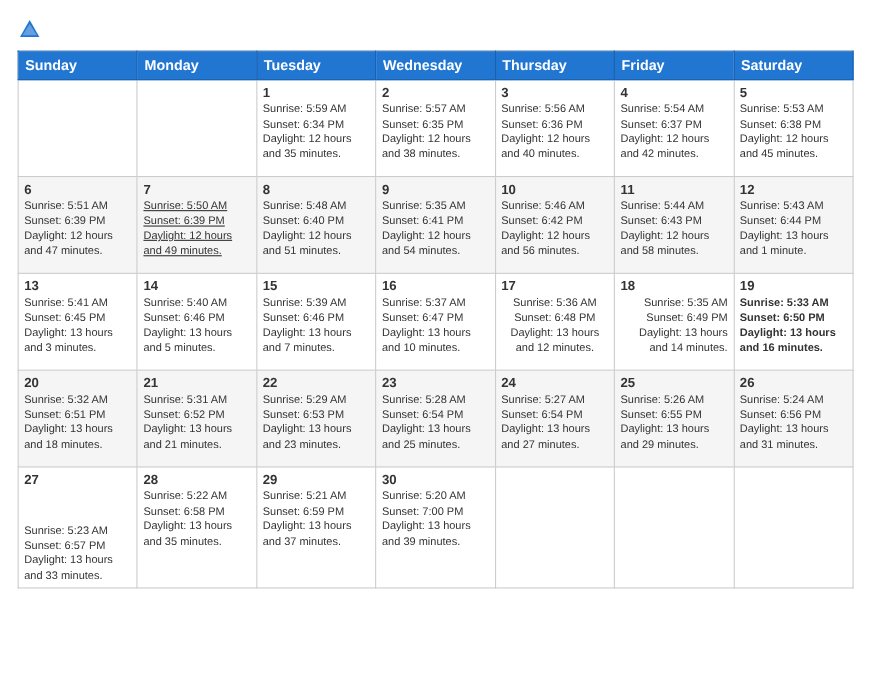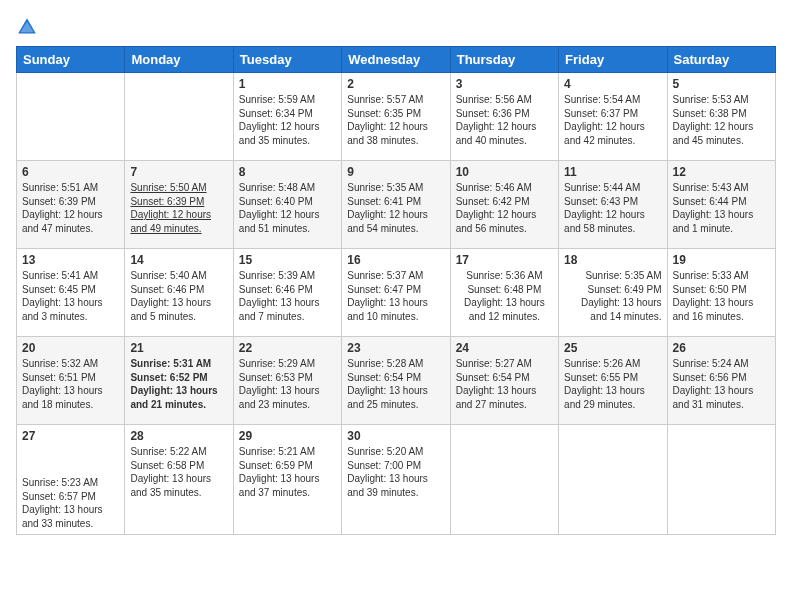--- a/index.html
+++ b/index.html
@@ -240,35 +240,35 @@
 Daylight: 13 hours and 12 minutes.</div>
           </td>
           <td>
             <div class="day-number">18</div>
             <div class="day-info" style="white-space: pre-line; text-align: right;">Sunrise: 5:35 AM
 Sunset: 6:49 PM
 Daylight: 13 hours and 14 minutes.</div>
           </td>
           <td>
             <div class="day-number">19</div>
-            <div class="day-info" style="white-space: pre-line;">Sunrise: 5:33 AM
+            <div class="day-info" style="white-space: pre-line; font-weight: bold;">Sunrise: 5:33 AM
 Sunset: 6:50 PM
 Daylight: 13 hours and 16 minutes.</div>
           </td>
         </tr>
         <tr>
           <td>
             <div class="day-number">20</div>
             <div class="day-info" style="white-space: pre-line;">Sunrise: 5:32 AM
 Sunset: 6:51 PM
 Daylight: 13 hours and 18 minutes.</div>
           </td>
           <td>
             <div class="day-number">21</div>
-            <div class="day-info" style="white-space: pre-line; font-weight: bold;">Sunrise: 5:31 AM
+            <div class="day-info" style="white-space: pre-line;">Sunrise: 5:31 AM
 Sunset: 6:52 PM
 Daylight: 13 hours and 21 minutes.</div>
           </td>
           <td>
             <div class="day-number">22</div>
             <div class="day-info" style="white-space: pre-line;">Sunrise: 5:29 AM
 Sunset: 6:53 PM
 Daylight: 13 hours and 23 minutes.</div>
           </td>
           <td>

